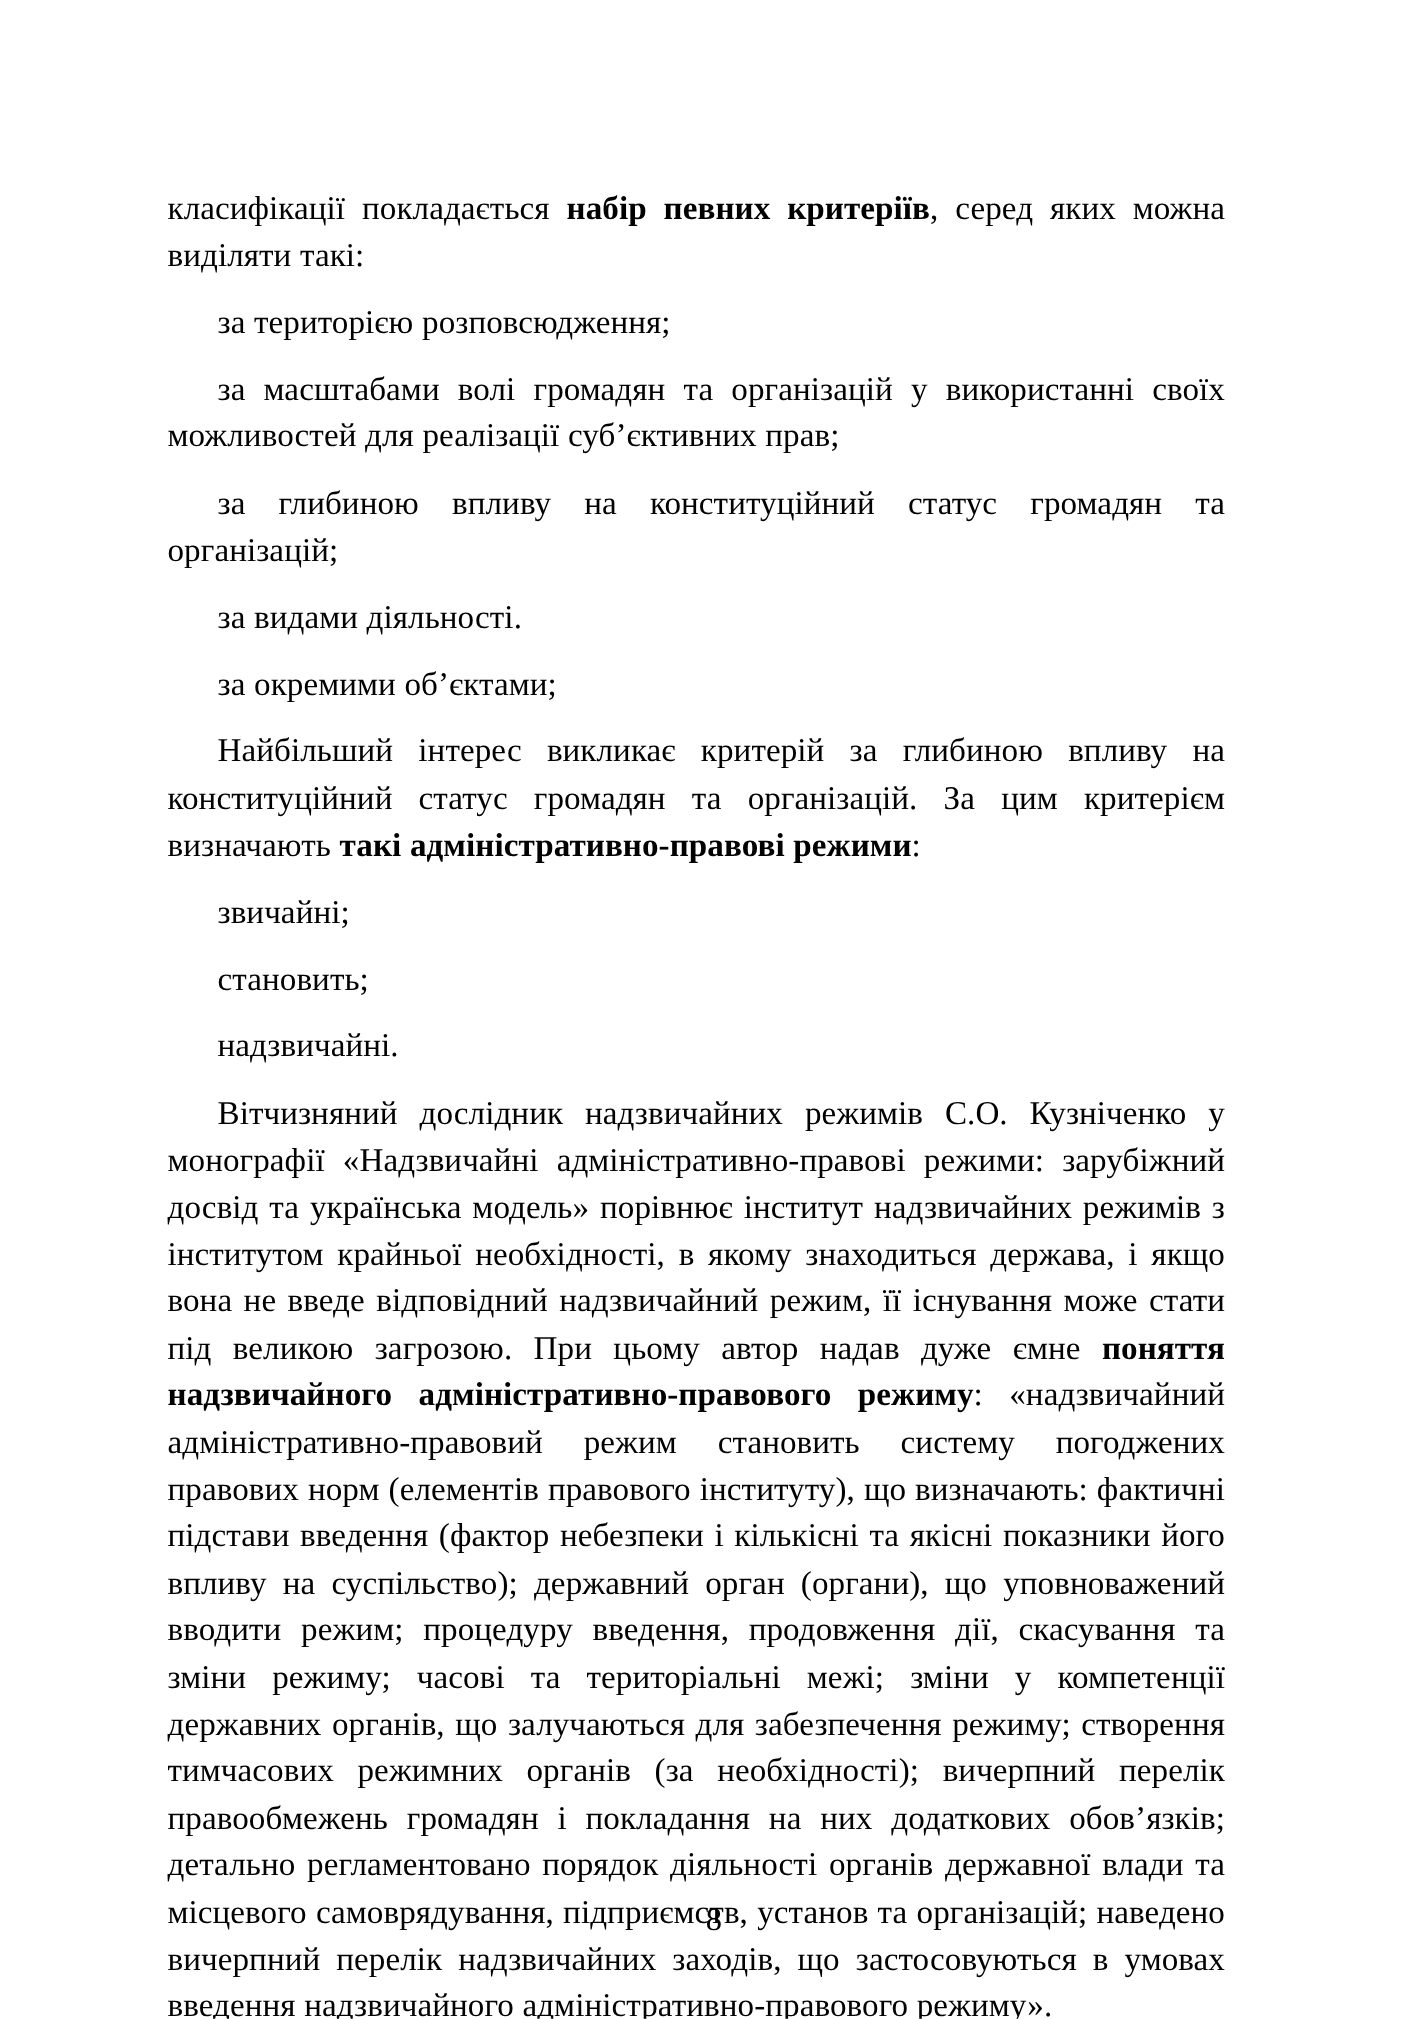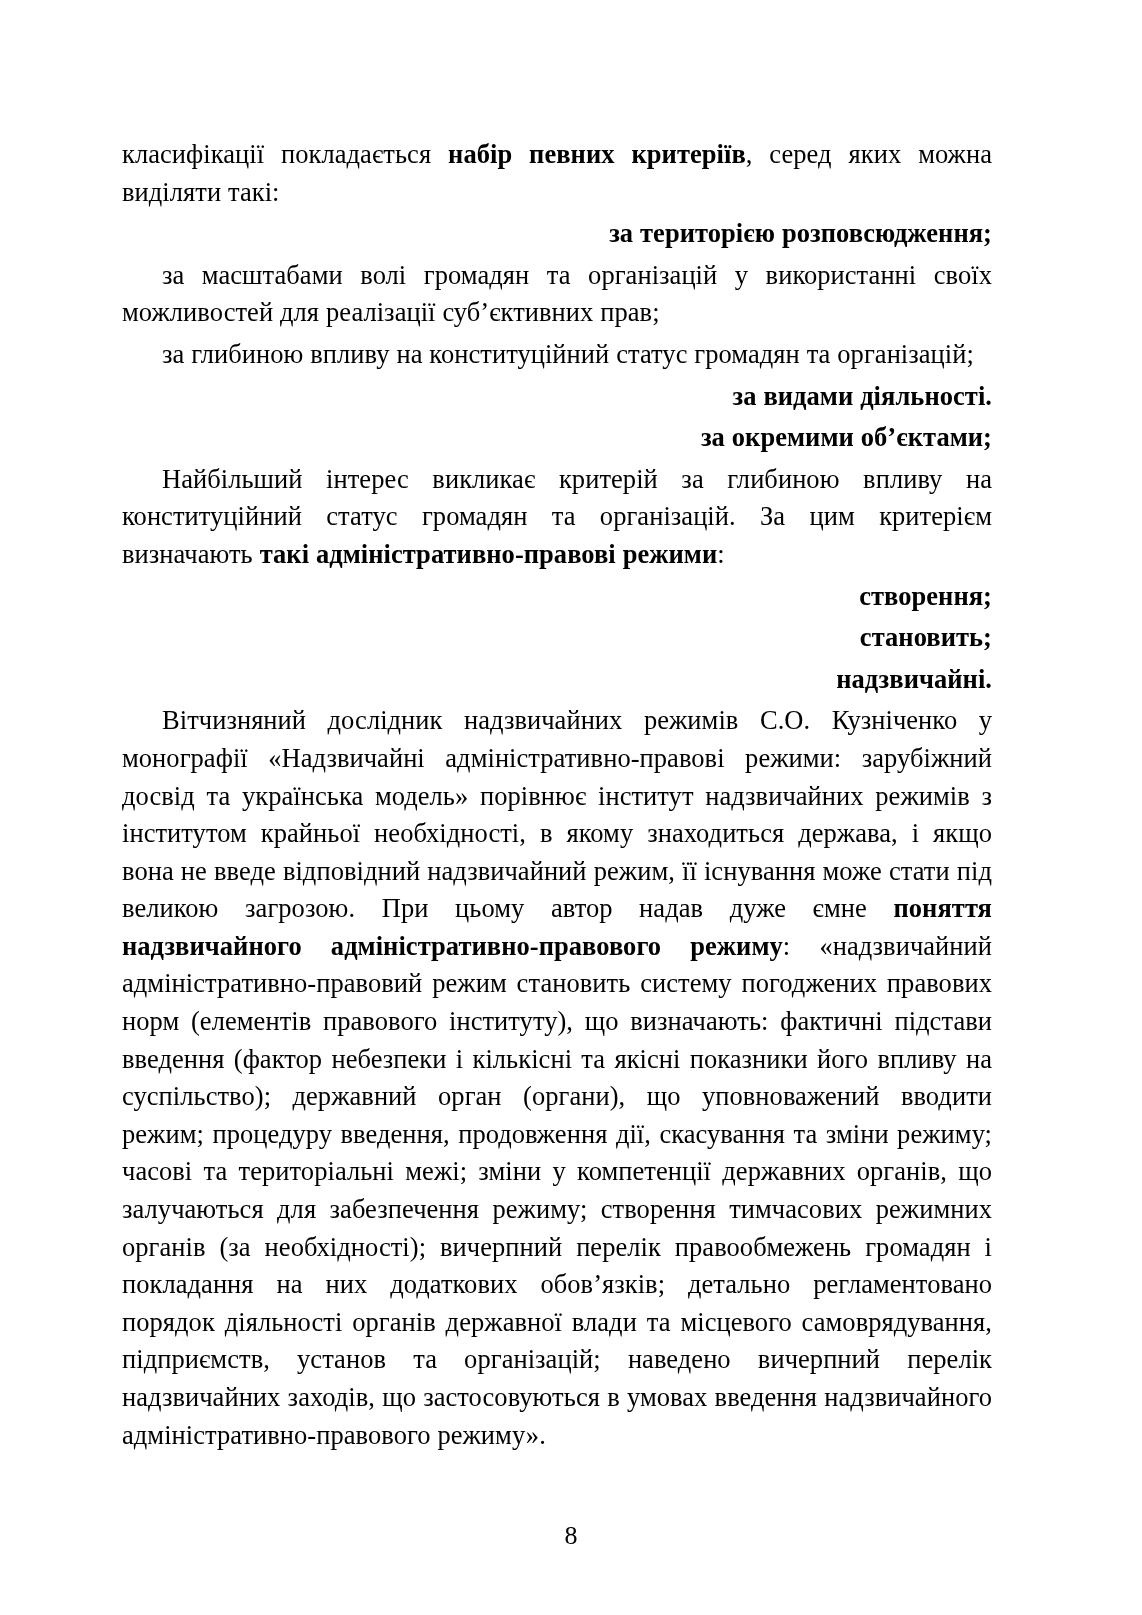--- a/index.html
+++ b/index.html
@@ -23,38 +23,37 @@
     height: 1615px;
     background: #ffffff;
   }
   .content {
     position: absolute;
     left: 118px;
     top: 132px;
     width: 878px;
   }
   p {
-    margin: 4px;
+    margin: 16px;
     font-size: 26.5px;
     line-height: 37.6px;
     text-align: justify;
     text-justify: inter-word;
     letter-spacing: 0.05px;
     word-spacing: 0.2px;
   }
   p.first {
     text-indent: 0;
   }
   p.ind {
     text-indent: 40px;
   }
   p.item {
     text-indent: 40px;
-    text-align: right;
-    font-weight: bold;
+    text-align: left;
   }
   b {
     font-weight: bold;
   }
   .pagenum {
     position: absolute;
     left: 0;
     top: 1521px;
     width: 1142px;
     text-align: center;
@@ -77,21 +76,21 @@
     <p class="ind" id="p-item-4"><span>за масштабами волі громадян та організацій у використанні своїх можливостей для реалізації суб’єктивних прав;</span></p>
 
     <p class="ind" id="p-item-3"><span>за глибиною впливу на конституційний статус громадян та організацій;</span></p>
 
     <p class="item" id="p-item-6"><span>за видами діяльності.</span></p>
 
     <p class="item" id="p-item-5"><span>за окремими об’єктами;</span></p>
 
     <p class="ind" id="p-criteria"><span>Найбільший інтерес викликає критерій за глибиною впливу на конституційний статус громадян та організацій. За цим критерієм визначають </span><b>такі адміністративно-правові режими</b><span>:</span></p>
 
-    <p class="item" id="p-item-7"><span>створення;</span></p>
+    <p class="item" id="p-item-7"><span>звичайні;</span></p>
 
     <p class="item" id="p-item-8"><span>становить;</span></p>
 
     <p class="item" id="p-item-9"><span>надзвичайні.</span></p>
 
     <p class="ind" id="p-kuznichenko"><span>Вітчизняний дослідник надзвичайних режимів С.О. Кузніченко у монографії «Надзвичайні адміністративно-правові режими: зарубіжний досвід та українська модель» порівнює інститут надзвичайних режимів з інститутом крайньої необхідності, в якому знаходиться держава, і якщо вона не введе відповідний надзвичайний режим, її існування може стати під великою загрозою. При цьому автор надав дуже ємне </span><b>поняття надзвичайного адміністративно-правового режиму</b><span>: «надзвичайний адміністративно-правовий режим становить систему погоджених правових норм (елементів правового інституту), що визначають: фактичні підстави введення (фактор небезпеки і кількісні та якісні показники його впливу на суспільство); державний орган (органи), що уповноважений вводити режим; процедуру введення, продовження дії, скасування та зміни режиму; часові та територіальні межі; зміни у компетенції державних органів, що залучаються для забезпечення режиму; створення тимчасових режимних органів (за необхідності); вичерпний перелік правообмежень громадян і покладання на них додаткових обов’язків; детально регламентовано порядок діяльності органів державної влади та місцевого самоврядування, підприємств, установ та організацій; наведено вичерпний перелік надзвичайних заходів, що застосовуються в умовах введення надзвичайного адміністративно-правового режиму».</span></p>
 
   </div>
 
   <div class="pagenum">8</div>

